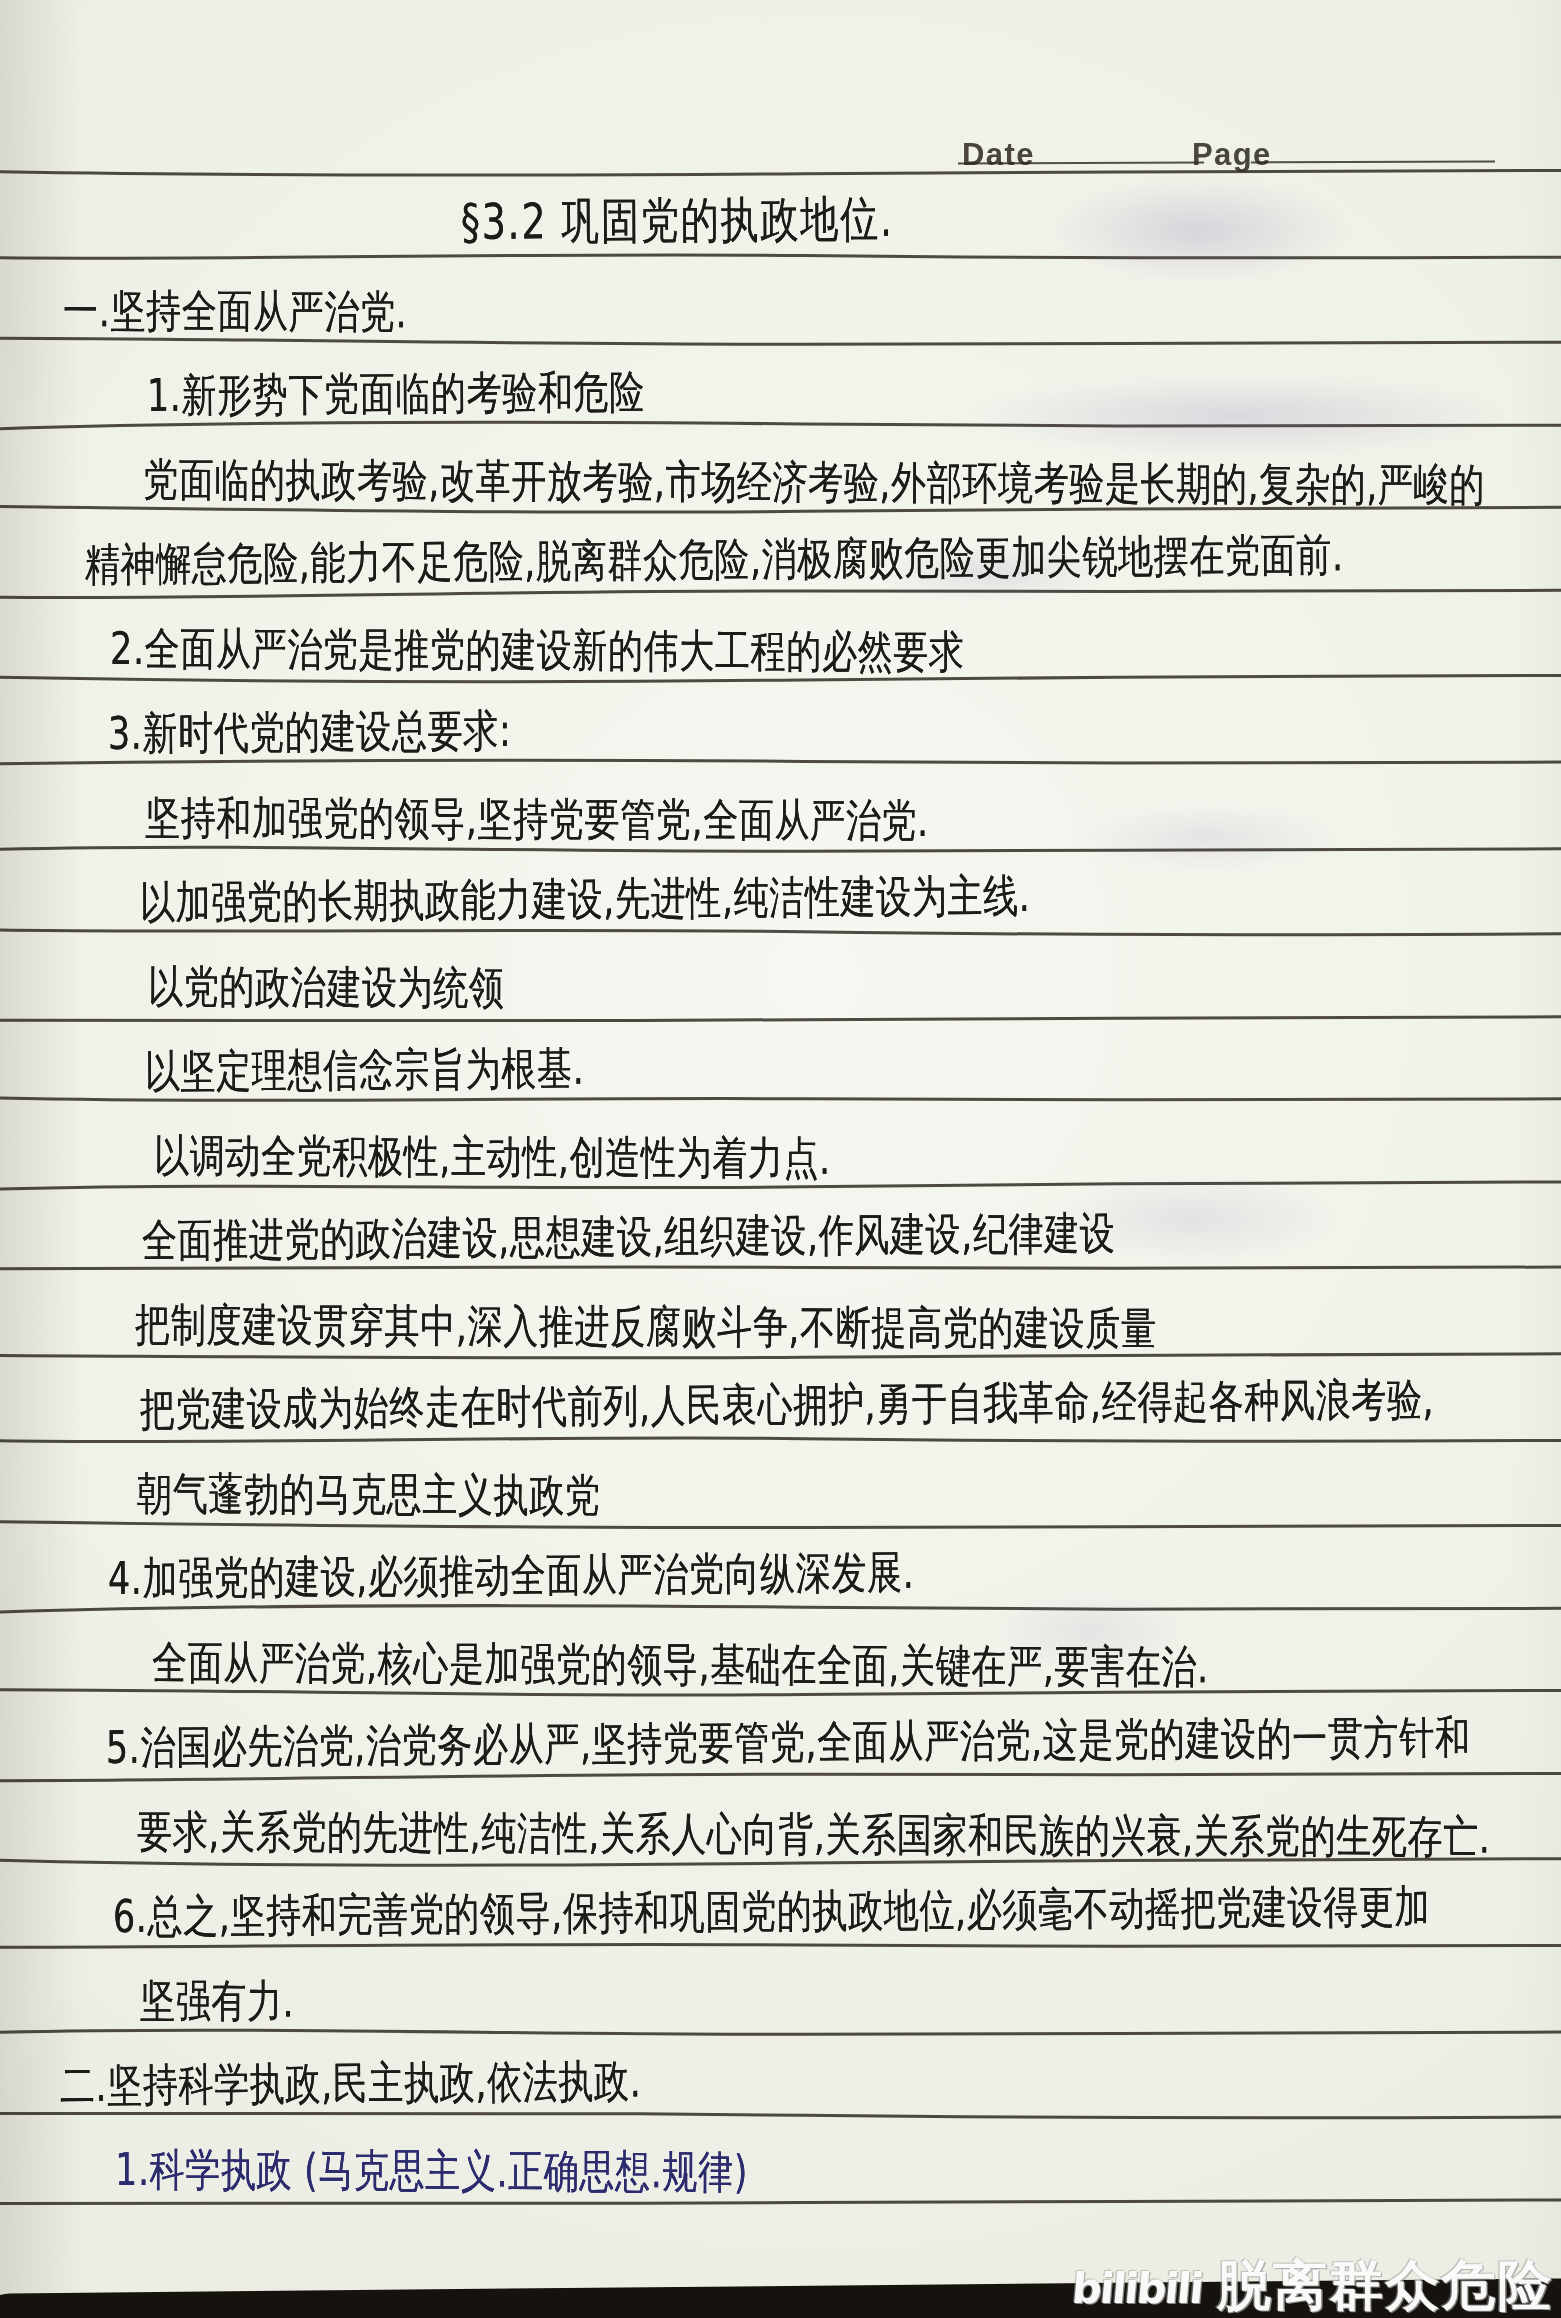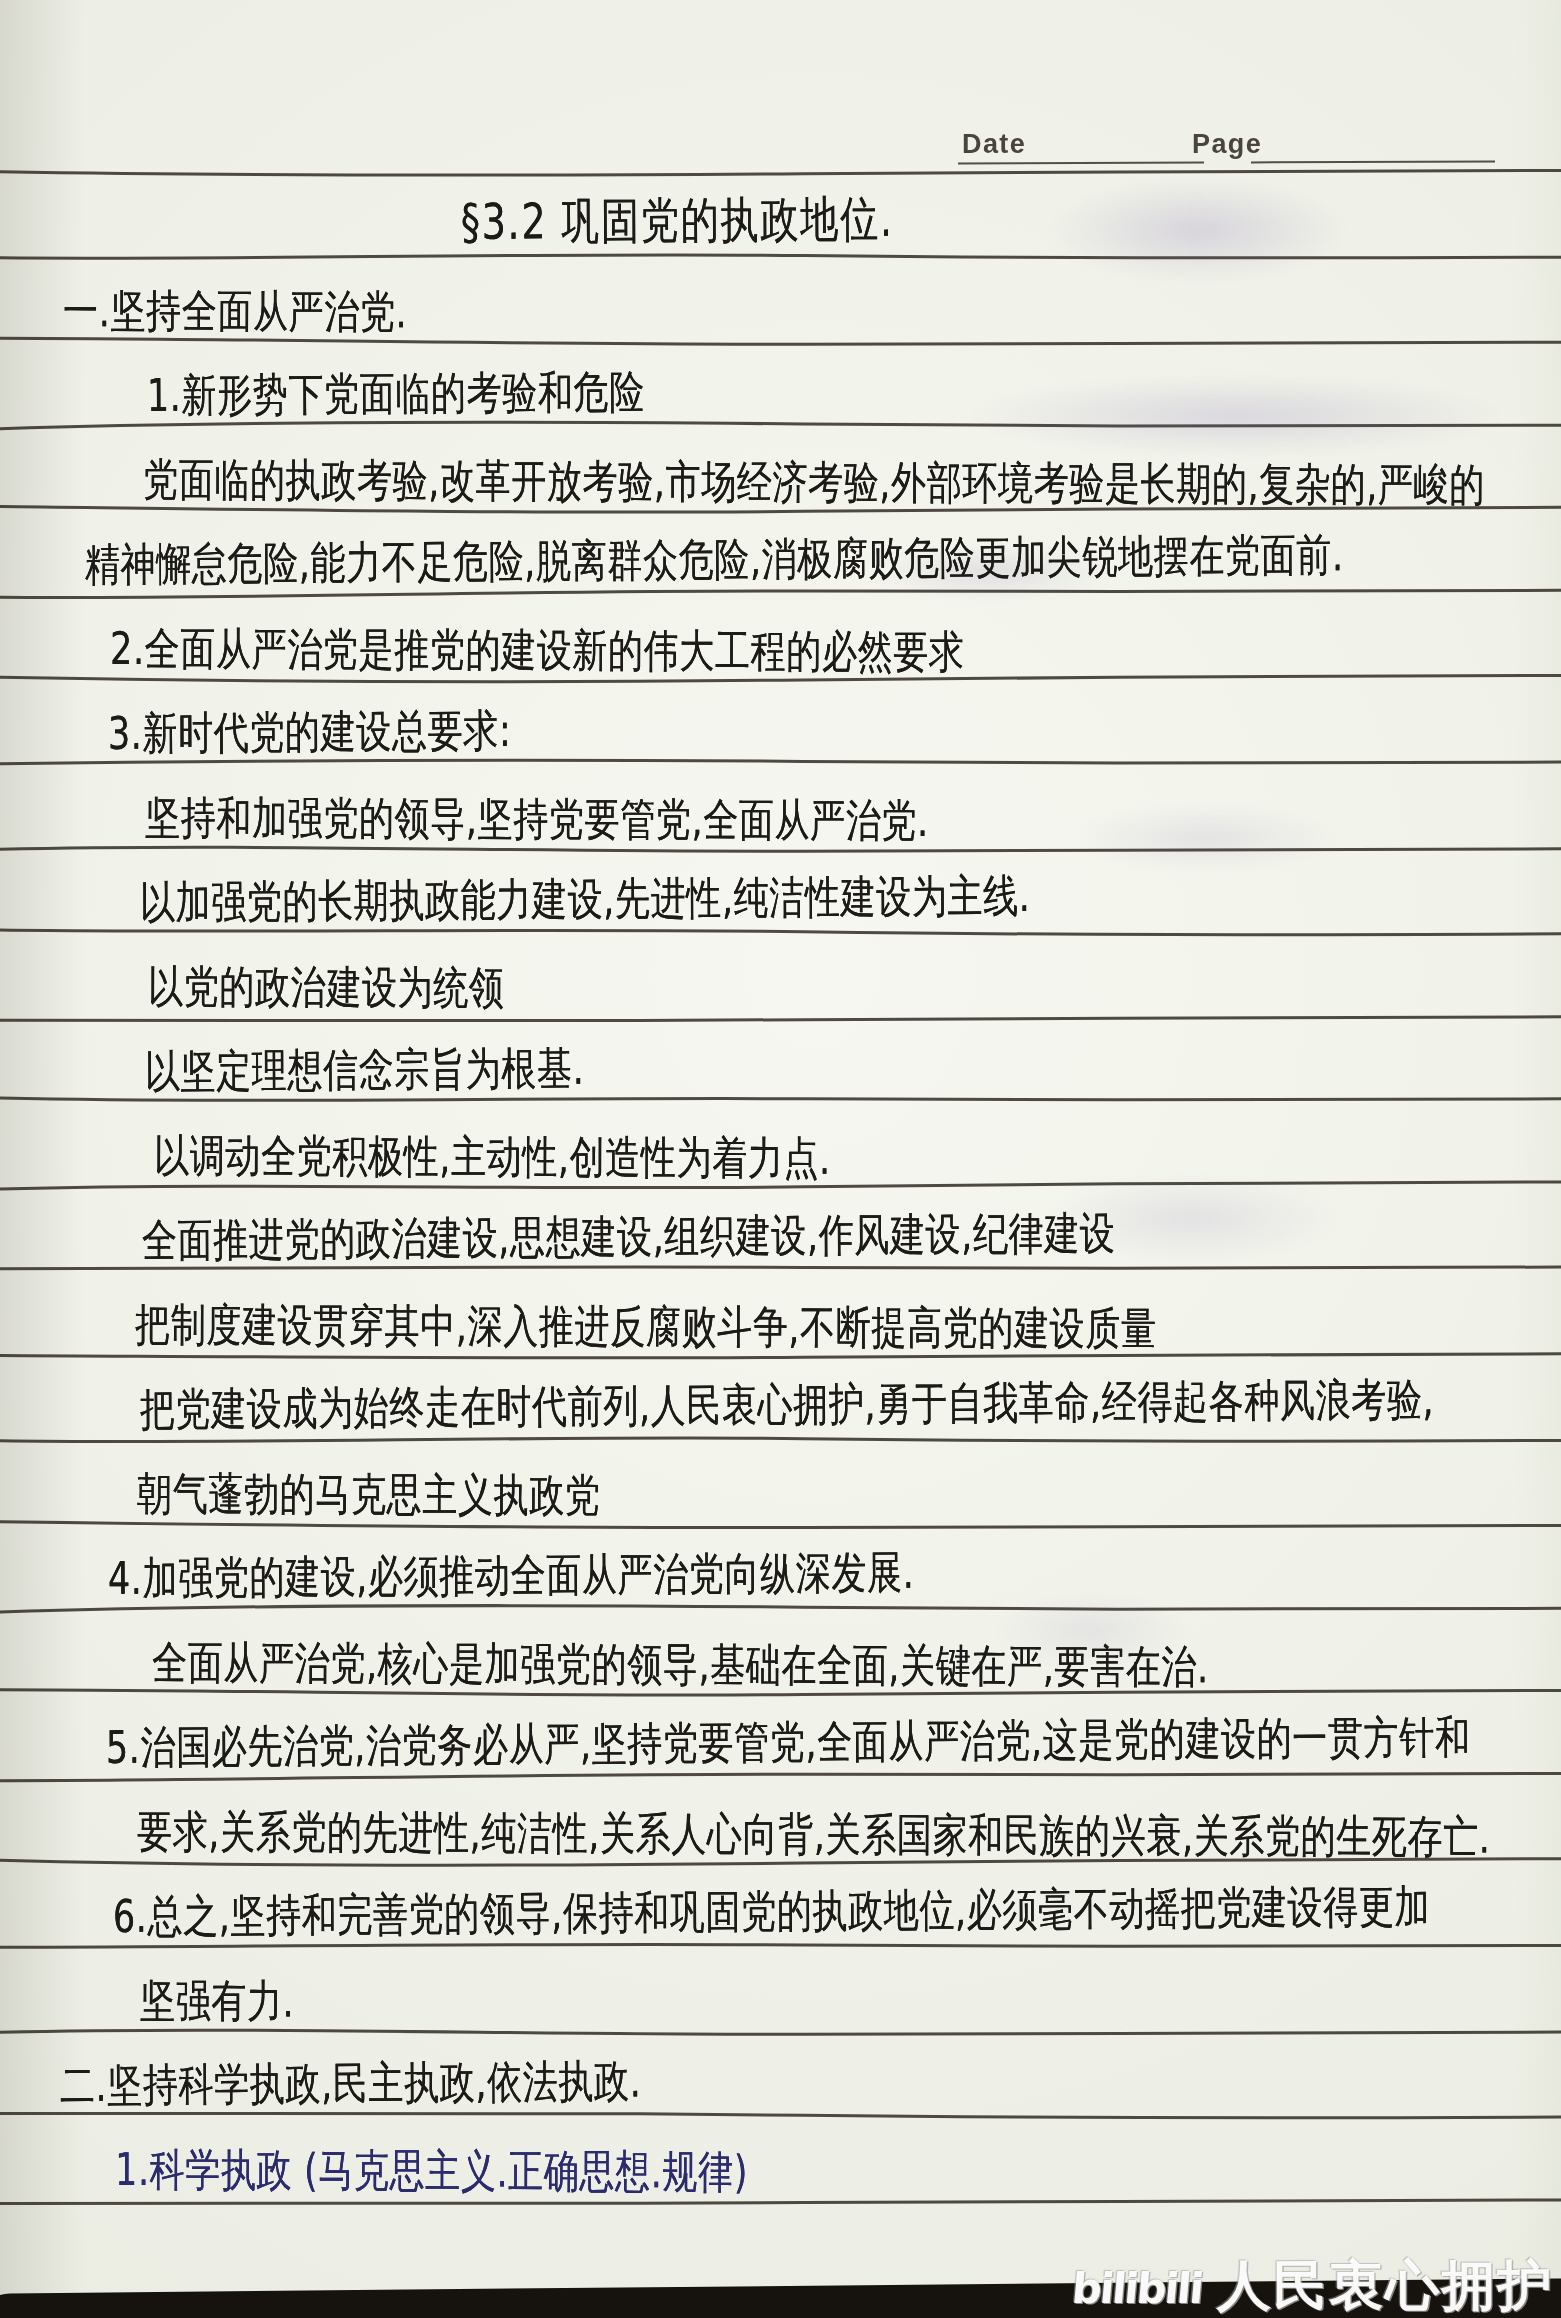--- a/index.html
+++ b/index.html
@@ -12,23 +12,24 @@
     content:"";position:absolute;inset:0;z-index:0;pointer-events:none;
     background:
       linear-gradient(90deg, rgba(88,84,72,.15), rgba(88,84,72,0) 84px),
       linear-gradient(270deg, rgba(210,214,198,.22), rgba(210,214,198,0) 49px),
       radial-gradient(145% 105% at 52% 42%, rgba(255,255,255,.30), rgba(148,146,128,.14) 100%);
   }
   .rules{position:absolute;left:0;top:0;z-index:1;}
   .rule{fill:none;stroke:#29231c;stroke-width:4.3;opacity:.82;stroke-linecap:round;}
 
   .ph-label{
-    position:absolute;z-index:2;font-size:27px;font-weight:bold;
+    position:absolute;z-index:2;font-size:31px;font-weight:bold;
     color:#332d26;letter-spacing:1.4px;opacity:.88;
     font-family:"Liberation Sans",sans-serif;
+    margin-top:8px;
   }
   .ph-line{position:absolute;z-index:2;height:0;border-bottom:2.8px solid #2c261e;opacity:.8;transform:rotate(-.2deg);}
 
   .notes{position:absolute;inset:0;z-index:2;padding-left:28px;}
   .hand-row{
     position:absolute;white-space:nowrap;height:64px;line-height:64px;
     font-size:45px;letter-spacing:0.7px;
     transform-origin:0 100%;transform:scaleX(.78) rotate(-.35deg);
     text-shadow:0 0 0.7px currentColor;
   }
@@ -128,17 +129,17 @@
     <div class="hand-row" style="left:113px;top:1885px">6.总之,坚持和完善党的领导,保持和巩固党的执政地位,必须毫不动摇把党建设得更加</div>
     <div class="hand-row" style="left:140px;top:1969px">坚强有力.</div>
     <div class="hand-row" style="left:60px;top:2054px">二.坚持科学执政,民主执政,依法执政.</div>
     <div class="hand-row" style="left: 115px; top: 2138px; color: rgb(43, 43, 110);">1.科学执政 (马克思主义.正确思想.规律)</div>
   </div>
 
   <div class="bottom-edge"></div>
 
   <div class="watermark">
     <span class="wm-logo">bilibili</span>
-    <span class="wm-name">人民衷心拥护</span>
+    <span class="wm-name">脱离群众危险</span>
   </div>
 
 </div>
 
 
 </body></html>

